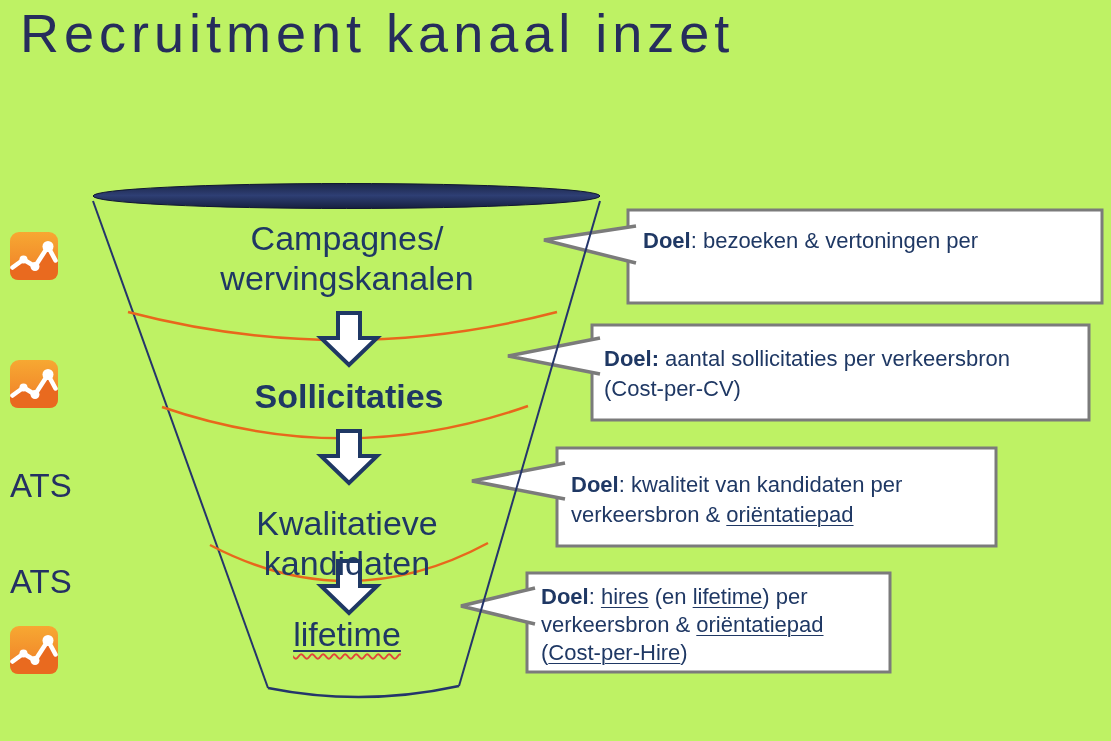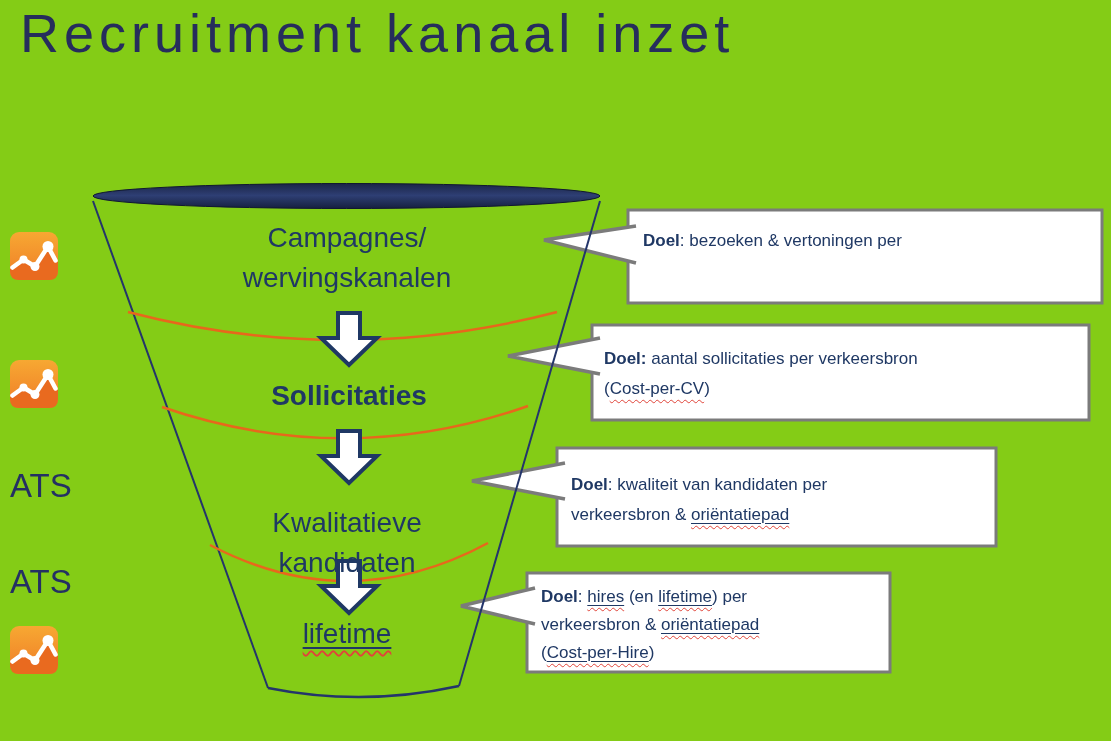--- a/index.html
+++ b/index.html
@@ -1,28 +1,28 @@
 <!DOCTYPE html>
 <html><head>
 <meta charset="utf-8">
 <style>
   html,body{margin:0;padding:0;background:#fff;}
-  .stage{position:relative;width:1111px;height:741px;background:#84cc16;overflow:hidden;
+  .stage{position:relative;width:1111px;height:741px;background:#bef264;overflow:hidden;
          font-family:"Liberation Sans",sans-serif;}
   .bg-svg{position:absolute;left:0;top:0;z-index:1;}
   .txt{position:absolute;z-index:3;color:#1F3864;}
   .page-title{left:20px;top:2px;font-size:54px;letter-spacing:5px;color:#262D5C;
               font-weight:400;white-space:nowrap;}
-  .stage-label{width:330px;text-align:center;font-size:28px;line-height:40px;color:#1F3864;}
+  .stage-label{width:330px;text-align:center;font-size:34px;line-height:40px;color:#1F3864;}
   .ats-label{font-size:33px;color:#243063;text-align:center;}
-  .callout-text{font-size:17px;line-height:30px;color:#1F3864;}
+  .callout-text{font-size:22px;line-height:30px;color:#1F3864;}
   .callout-text b{font-weight:700;}
   .cl-line{white-space:nowrap;}
   
-  .sq{text-decoration:underline;text-decoration-style:wavy;text-decoration-color:#E0443A;
+  .sq{text-decoration-style:wavy;text-decoration-color:#E0443A;
       text-decoration-thickness:1px;text-underline-offset:5px;margin-top:37px;}
   
   .ul{text-decoration:underline;text-decoration-thickness:1px;text-underline-offset:3px;}
   .sq-lg{text-decoration:underline;text-decoration-style:wavy;text-decoration-color:#E0443A;
       text-decoration-thickness:1.5px;text-underline-offset:7px;}
   .ul-lg{text-decoration:underline;text-decoration-thickness:1.5px;text-underline-offset:4px;}
 </style>
 </head>
 <body>
 

